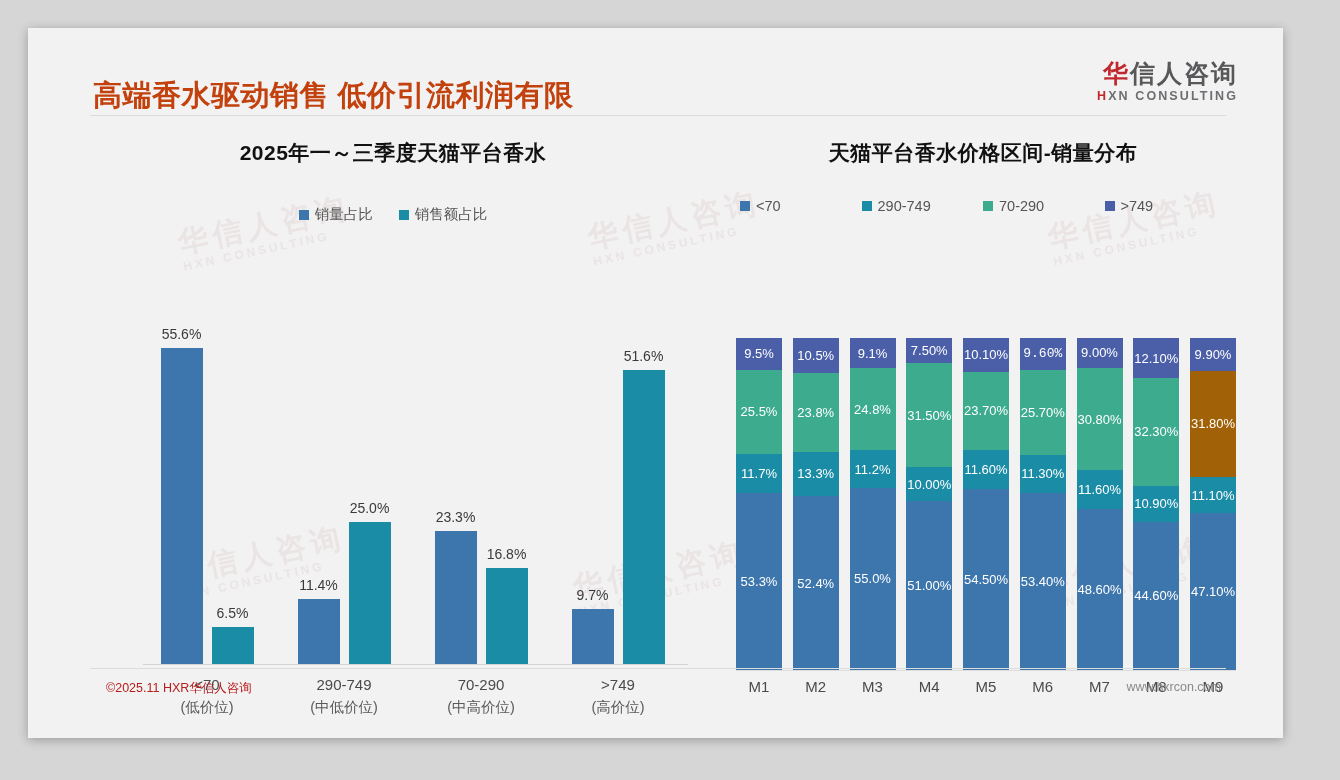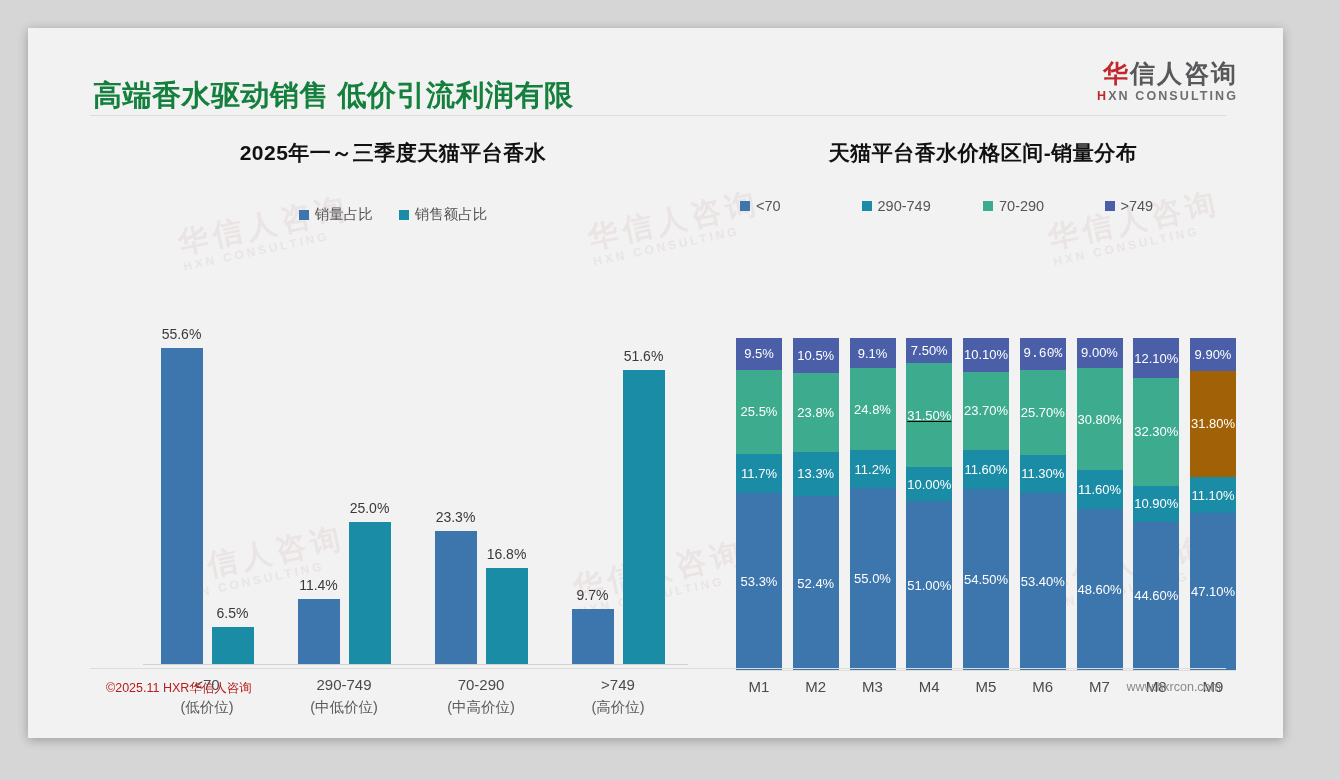--- a/index.html
+++ b/index.html
@@ -16,21 +16,21 @@
     background: #f2f2f2;
     box-shadow: 0 2px 10px rgba(0,0,0,0.28);
   }
 
   
   #header {
     position: absolute; left: 0; top: 0; width: 100%; height: 88px;
   }
   #main-title {
     position: absolute; left: 65px; top: 48px;
-    font-size: 29px; font-weight: bold; color: #15803d;
+    font-size: 29px; font-weight: bold; color: #c2410c;
     letter-spacing: 0.5px; white-space: nowrap;
   }
   #logo { position: absolute; right: 45px; top: 32px; text-align: right; }
   #logo-cn { font-size: 25px; font-weight: bold; letter-spacing: 2px; line-height: 1.05; }
   #logo-cn .red { color: #c1272d; }
   #logo-cn .grey { color: #58585a; }
   #logo-en {
     font-size: 12.5px; font-weight: bold; color: #6d6e71;
     letter-spacing: 2.1px; margin-top: 3px;
   }
@@ -326,21 +326,21 @@
           </div>
         </div>
         <div class="stack-col">
           <div class="stack">
             <div class="seg" title="&lt;70 M4" style="flex: 51 0 0px; background: rgb(61, 118, 173);">
               <span class="seg-label">51.00%</span>
             </div>
             <div class="seg" title="290-749 M4" style="flex: 10 0 0px; background: rgb(27, 140, 166);">
               <span class="seg-label">10.00%</span>
             </div>
-            <div class="seg" title="70-290 M4" style="flex: 31.5 0 0px; background: rgb(60, 171, 142); text-decoration: underline;">
+            <div class="seg" title="70-290 M4" style="flex: 31.5 0 0px; background: rgb(60, 171, 142);">
               <span class="seg-label">31.50%</span>
             </div>
             <div class="seg" title="&gt;749 M4" style="flex: 7.5 0 0px; background: rgb(74, 95, 168);">
               <span class="seg-label">7.50%</span>
             </div>
           </div>
         </div>
         <div class="stack-col">
           <div class="stack">
             <div class="seg" title="&lt;70 M5" style="flex: 54.5 0 0px; background: rgb(61, 118, 173);">

